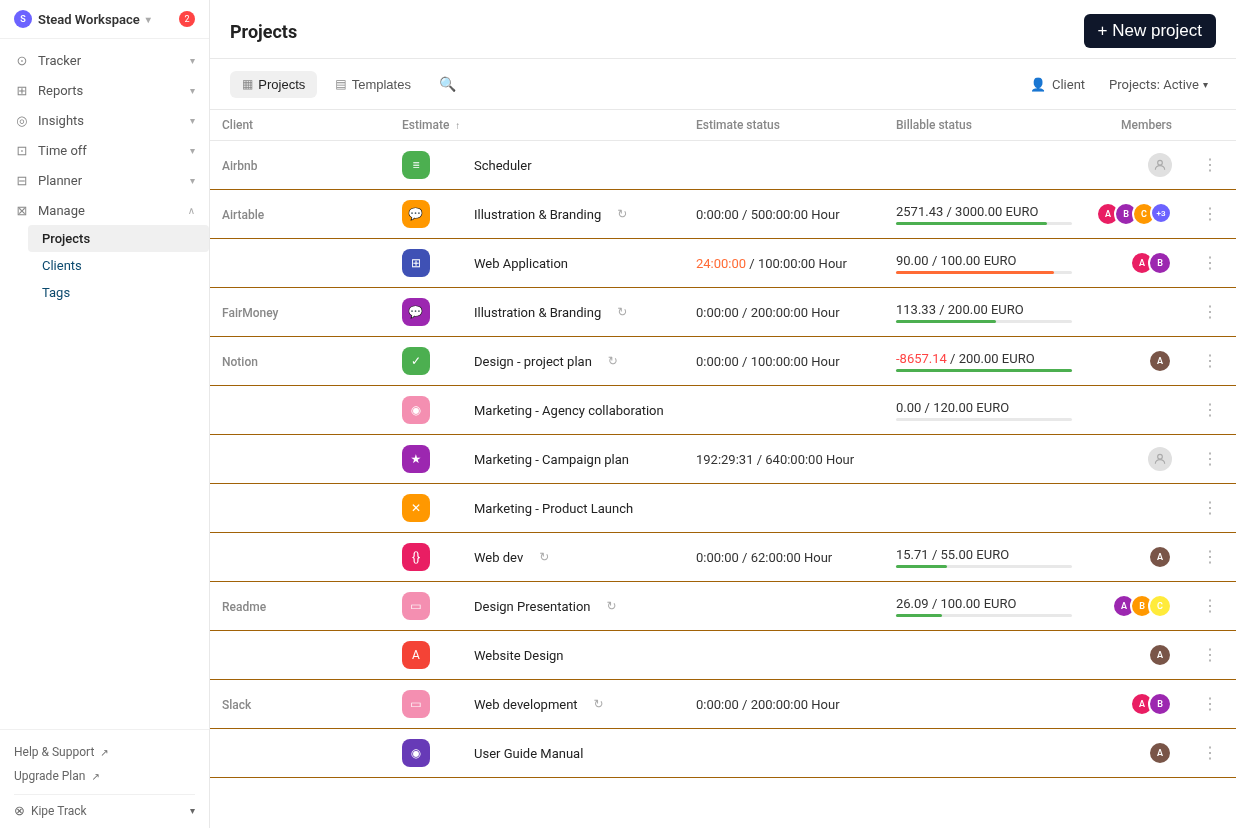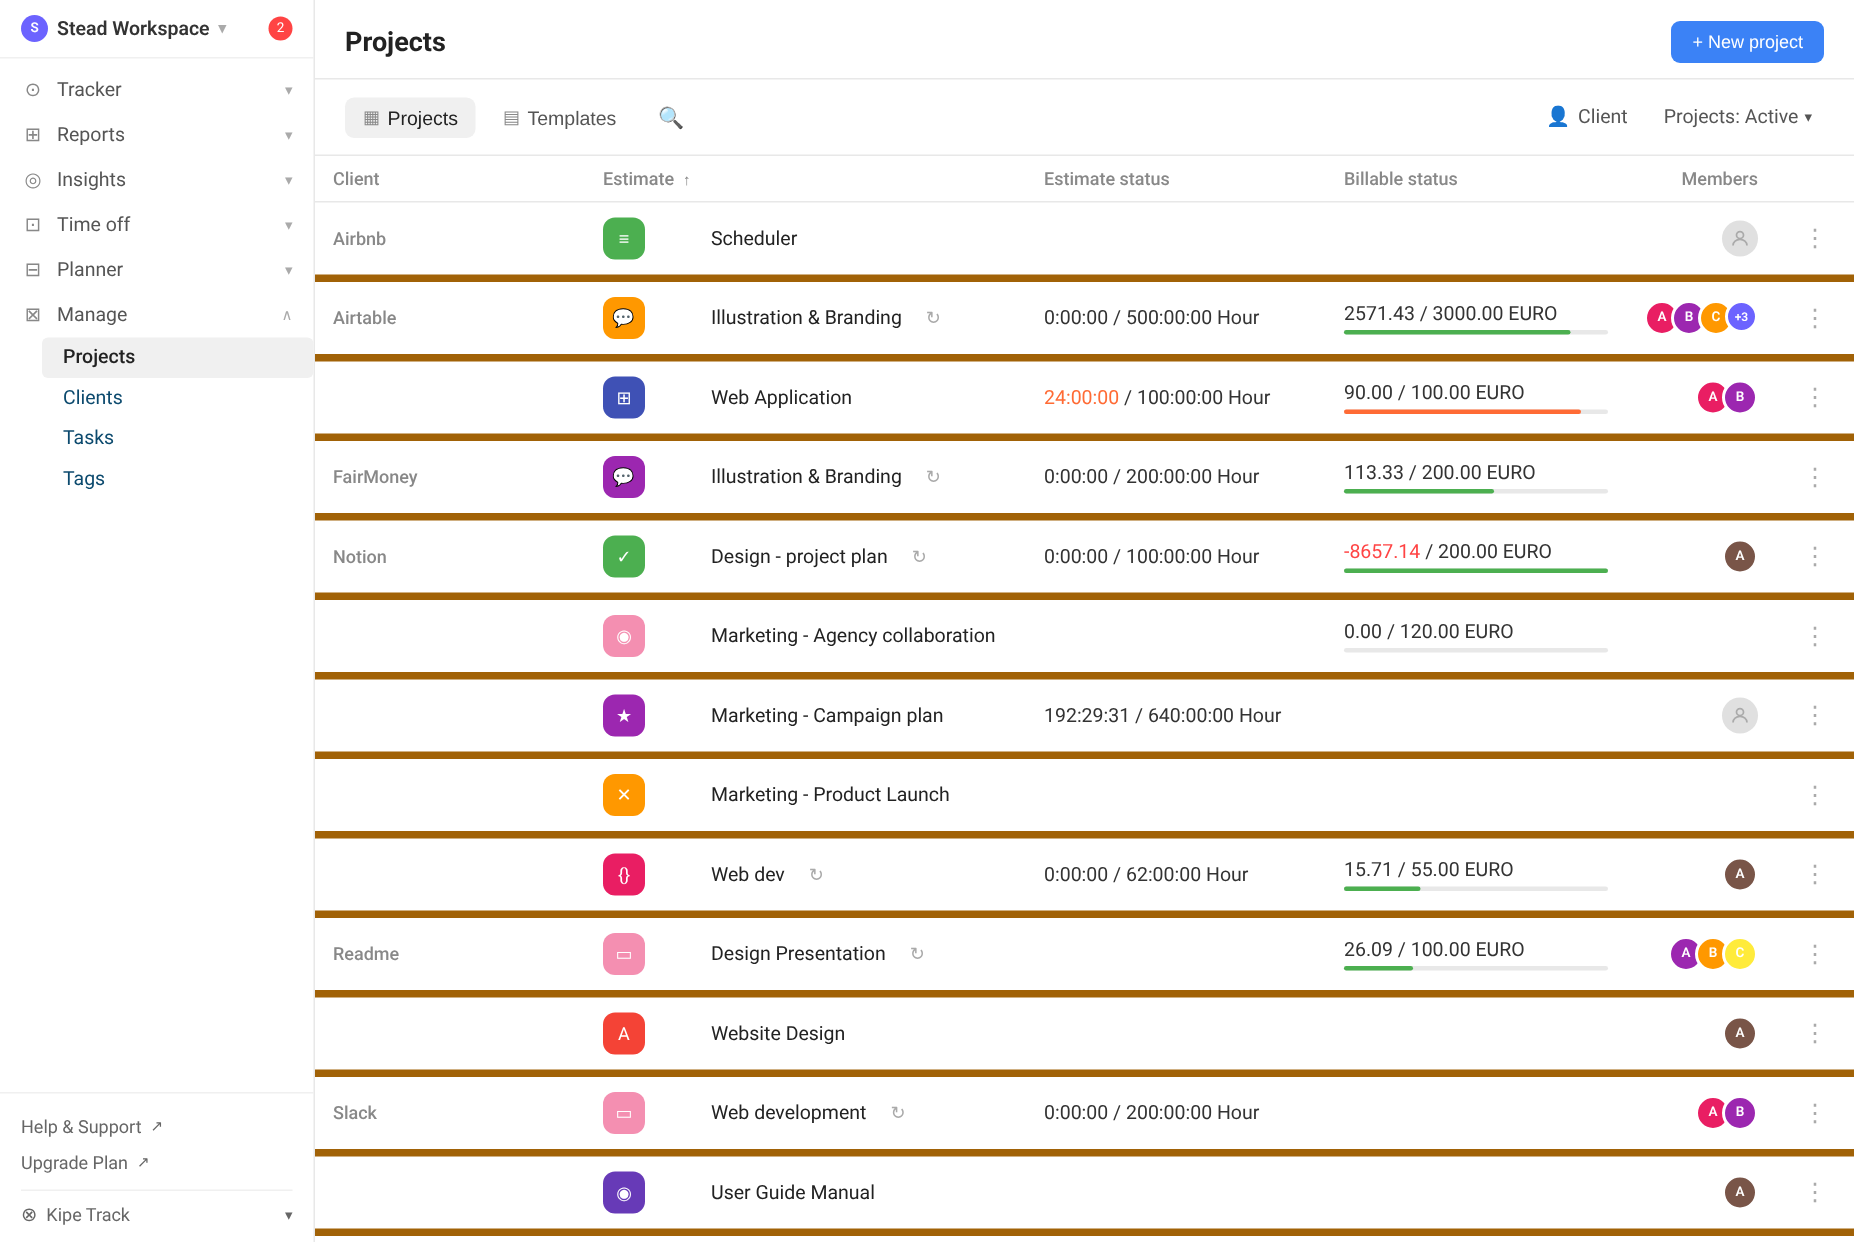--- a/index.html
+++ b/index.html
@@ -19,21 +19,21 @@
     .nav-sub-item { display: flex; align-items: center; padding: 6px 14px; cursor: pointer; font-size: 13px; color: #0c4a6e; }
     .nav-sub-item.active { background: #f0f0f0; font-weight: 500; color: #222; border-radius: 4px; }
     .sidebar-footer { padding: 10px 14px; border-top: 1px solid #f0f0f0; }
     .footer-item { display: flex; align-items: center; gap: 6px; padding: 5px 0; font-size: 12px; color: #666; cursor: pointer; }
     .footer-bottom { display: flex; align-items: center; gap: 6px; padding: 8px 0 0; font-size: 12px; color: #666; border-top: 1px solid #f0f0f0; margin-top: 6px; cursor: pointer; }
 
     
     .main { flex: 1; display: flex; flex-direction: column; overflow: hidden; background: #fff; }
     .main-header { padding: 14px 20px 10px; border-bottom: 1px solid #e8e8e8; display: flex; align-items: center; justify-content: space-between; }
     .page-title-text { font-size: 18px; font-weight: 700; color: #222; }
-    .new-project-btn { background: #3b82f6; color: white; border: none; border-radius: 6px; padding: 7px 14px; font-size: 12px; cursor: pointer; display: flex; align-items: center; gap: 5px; }
+    .new-project-btn { background: #0f172a; color: white; border: none; border-radius: 6px; padding: 7px 14px; font-size: 17px; cursor: pointer; display: flex; align-items: center; gap: 5px; }
 
     
     .toolbar { display: flex; align-items: center; padding: 10px 20px; border-bottom: 1px solid #e8e8e8; gap: 6px; }
     .tab-btn { display: flex; align-items: center; gap: 5px; padding: 6px 12px; border-radius: 6px; border: none; background: none; cursor: pointer; font-size: 13px; color: #555; }
     .tab-btn.active { background: #f0f0f0; font-weight: 500; color: #222; }
     .tab-icon { font-size: 12px; color: #888; }
     .search-icon-btn { margin-left: 4px; width: 30px; height: 30px; display: flex; align-items: center; justify-content: center; border: none; background: none; cursor: pointer; color: #888; font-size: 14px; }
     .toolbar-right { margin-left: auto; display: flex; align-items: center; gap: 8px; }
     .client-filter { display: flex; align-items: center; gap: 5px; font-size: 13px; color: #555; cursor: pointer; padding: 5px 8px; border-radius: 4px; }
     .projects-filter { display: flex; align-items: center; gap: 4px; font-size: 13px; color: #555; cursor: pointer; padding: 5px 8px; border-radius: 4px; }
@@ -41,21 +41,21 @@
     
     .table-container { flex: 1; overflow-y: auto; }
     table { width: 100%; border-collapse: collapse; }
     thead th { padding: 8px 12px; text-align: left; font-size: 12px; font-weight: 500; color: #888; border-bottom: 1px solid #e8e8e8; position: sticky; top: 0; background: #fff; z-index: 1; }
     thead th:first-child { width: 180px; }
     thead th:nth-child(2) { }
     thead th:nth-child(3) { width: 200px; }
     thead th:nth-child(4) { width: 200px; }
     thead th:nth-child(5) { width: 90px; text-align: right; }
     thead th:last-child { width: 30px; }
-    tbody tr { border-bottom: 5px solid #a16207; }
+    tbody tr { border-bottom: 1px solid #a16207; }
     td { padding: 10px 12px; vertical-align: middle; font-size: 13px; }
     .client-name { color: #888; font-size: 12px; font-weight: 500; }
     .project-cell { display: flex; align-items: center; gap: 10px; }
     .project-icon { width: 28px; height: 28px; border-radius: 8px; display: flex; align-items: center; justify-content: center; font-size: 14px; flex-shrink: 0; }
     .project-name { font-size: 13px; color: #222; font-weight: 400; margin-left: 34px; }
     .sync-icon { color: #aaa; font-size: 13px; margin-left: 6px; }
     .estimate-time { font-size: 13px; color: #333; }
     .estimate-time .over { color: #ff6b35; font-weight: 400; }
     .estimate-time .normal { color: #333; }
     .billable-val { font-size: 13px; color: #333; margin-top: 30px; }
@@ -118,23 +118,20 @@
       <span class="chevron">∧</span>
     </div>
     <div class="nav-section">
       <div class="nav-sub-item active">
         <span>Projects</span>
       </div>
       <div class="nav-sub-item">
         <span>Clients</span>
       </div>
       <div class="nav-sub-item">
-        <span>Tasks</span>
-      </div>
-      <div class="nav-sub-item">
         <span>Tags</span>
       </div>
     </div>
   </div>
 
   <div class="sidebar-footer">
     <div class="footer-item">
       <span>Help &amp; Support</span>
       <span style="font-size:10px;">↗</span>
     </div>

